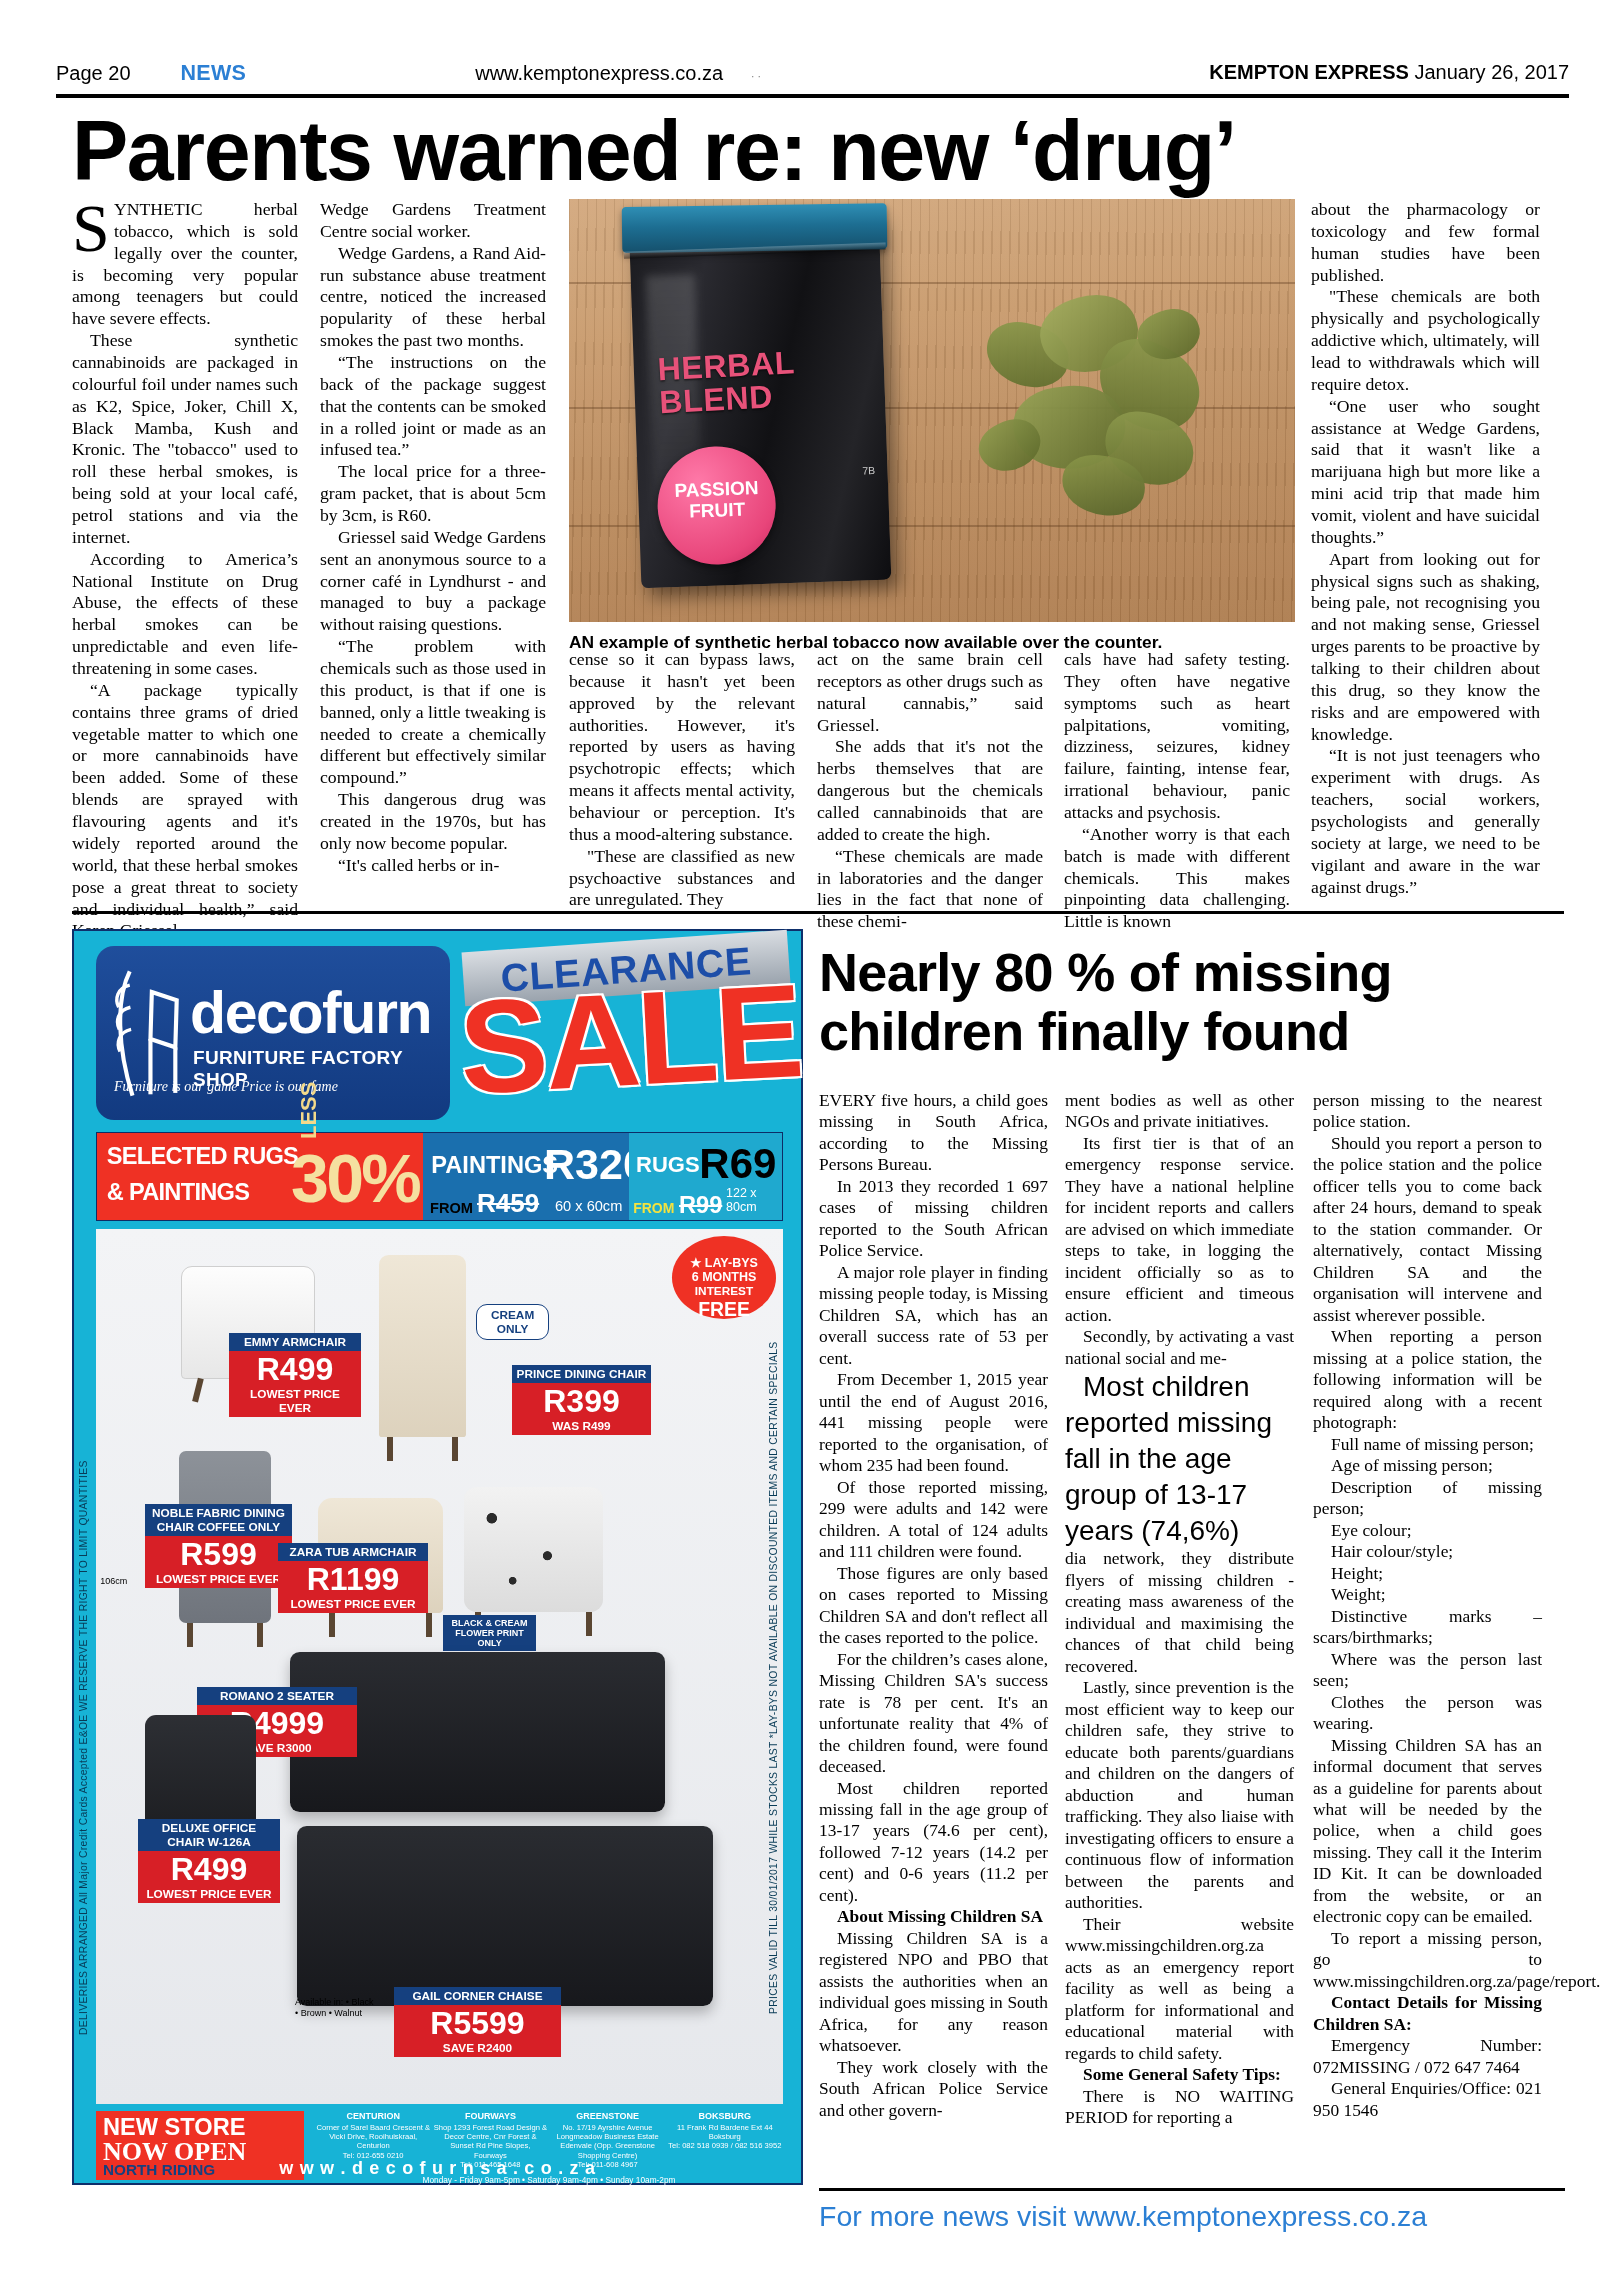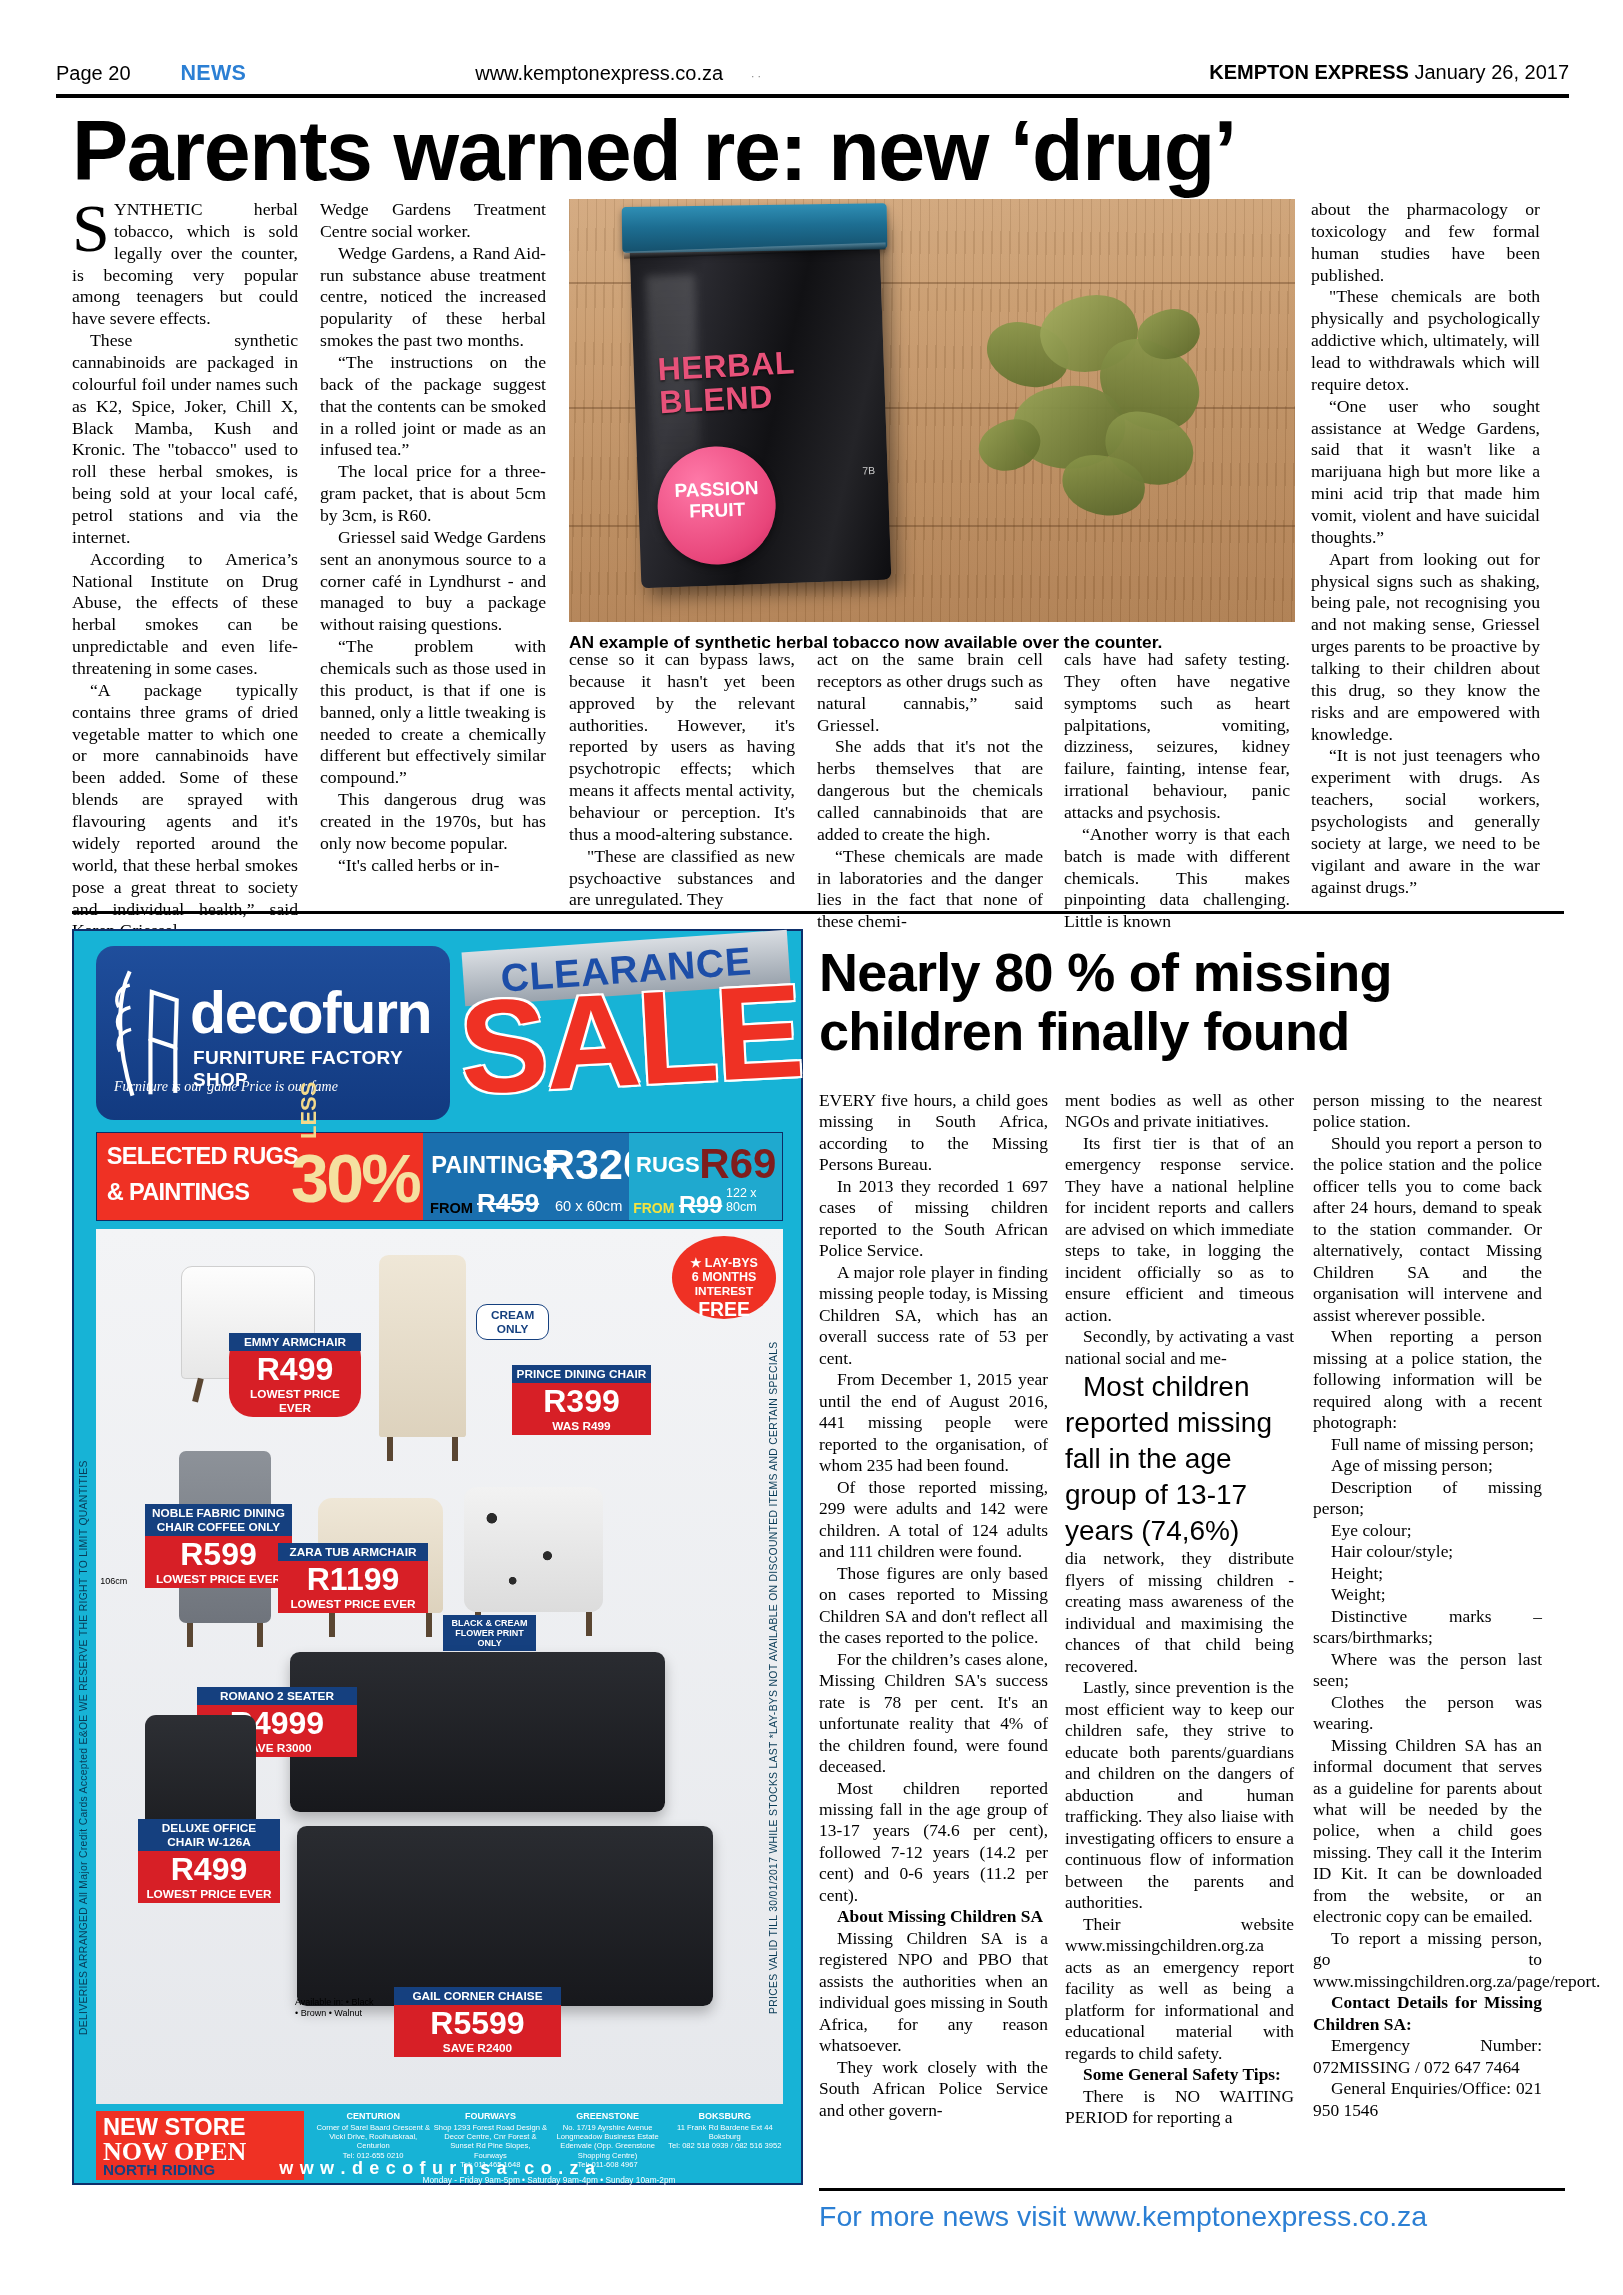--- a/index.html
+++ b/index.html
@@ -132,21 +132,21 @@
       font-family:"Liberation Sans",sans-serif;font-weight:bold;font-size:43px;}
   .st-b .from{position:absolute;left:7px;bottom:4.2px;color:#000;
       font-family:"Liberation Sans",sans-serif;font-weight:bold;font-size:14.6px;}
   .st-b .old{position:absolute;left:54px;bottom:1.4px;color:#fff;
       font-family:"Liberation Sans",sans-serif;font-weight:bold;font-size:26px;text-decoration:line-through;}
   .st-b .dim{position:absolute;left:132px;bottom:5.6px;color:#fff;
       font-family:"Liberation Sans",sans-serif;font-size:14.6px;}
   .st-c{flex:0 0 153px;background:#1fa9cf;position:relative;}
   .st-c .lab{position:absolute;left:7px;top:19.4px;color:#fff;
       font-family:"Liberation Sans",sans-serif;font-weight:bold;font-size:22px;}
-  .st-c .val{position:absolute;right:5.6px;top:7px;color:#7f1d1d;
+  .st-c .val{position:absolute;right:5.6px;top:7px;color:#000000;
       font-family:"Liberation Sans",sans-serif;font-weight:bold;font-size:42px;}
   .st-c .from{position:absolute;left:4.2px;bottom:4.2px;color:#f3e33f;
       font-family:"Liberation Sans",sans-serif;font-weight:bold;font-size:14px;}
   .st-c .old{position:absolute;left:50px;bottom:1.4px;color:#fff;
       font-family:"Liberation Sans",sans-serif;font-weight:bold;font-size:23.6px;text-decoration:line-through;}
   .st-c .dim{position:absolute;left:97px;bottom:5.6px;color:#fff;
       font-family:"Liberation Sans",sans-serif;font-size:12.5px;}
 
   .ad-stage{position:absolute;left:22px;top:298px;width:687px;height:875px;
       background:linear-gradient(180deg,#f3f4f6,#e6e8ec);overflow:hidden;}
@@ -366,21 +366,21 @@
         <div style="font-size:19.4px">FREE</div>
       </div>
 
       <div class="furn chairw" style="left:85px;top:37px;width:132px;height:111px;">
         <div class="legs">
             <i style="left:12.5px;transform:rotate(14deg)"></i>
             <i style="right:12.5px;transform:rotate(-14deg)"></i>
             <i style="left:60px"></i>
           </div>
       </div>
-      <div class="badge" style="left:133px;top:104px;width:132px;border-radius:24px;">
+      <div class="badge" style="left:133px;top:104px;width:132px;">
         <span class="nm">EMMY ARMCHAIR</span>
         <span class="pr">R499</span>
         <span class="lp">LOWEST PRICE EVER</span>
       </div>
 
       <div class="furn chaircr" style="left:283px;top:26px;width:87px;height:182px;">
         <div class="legs">
             <i style="left:8.3px"></i>
             <i style="right:8.3px"></i>
           </div>

